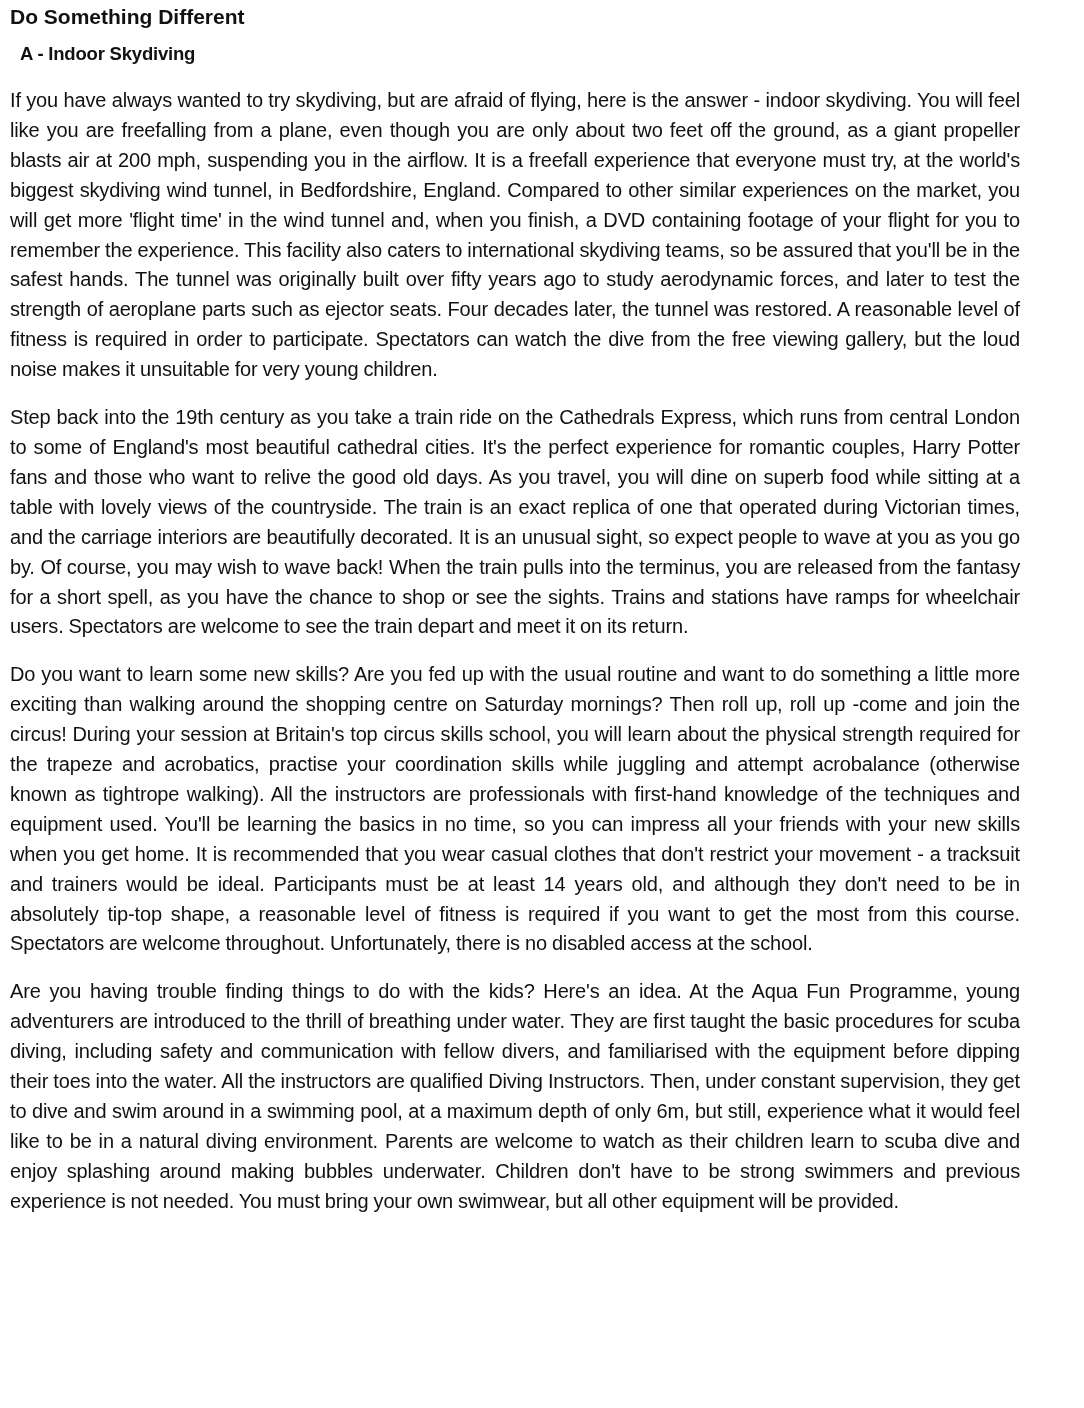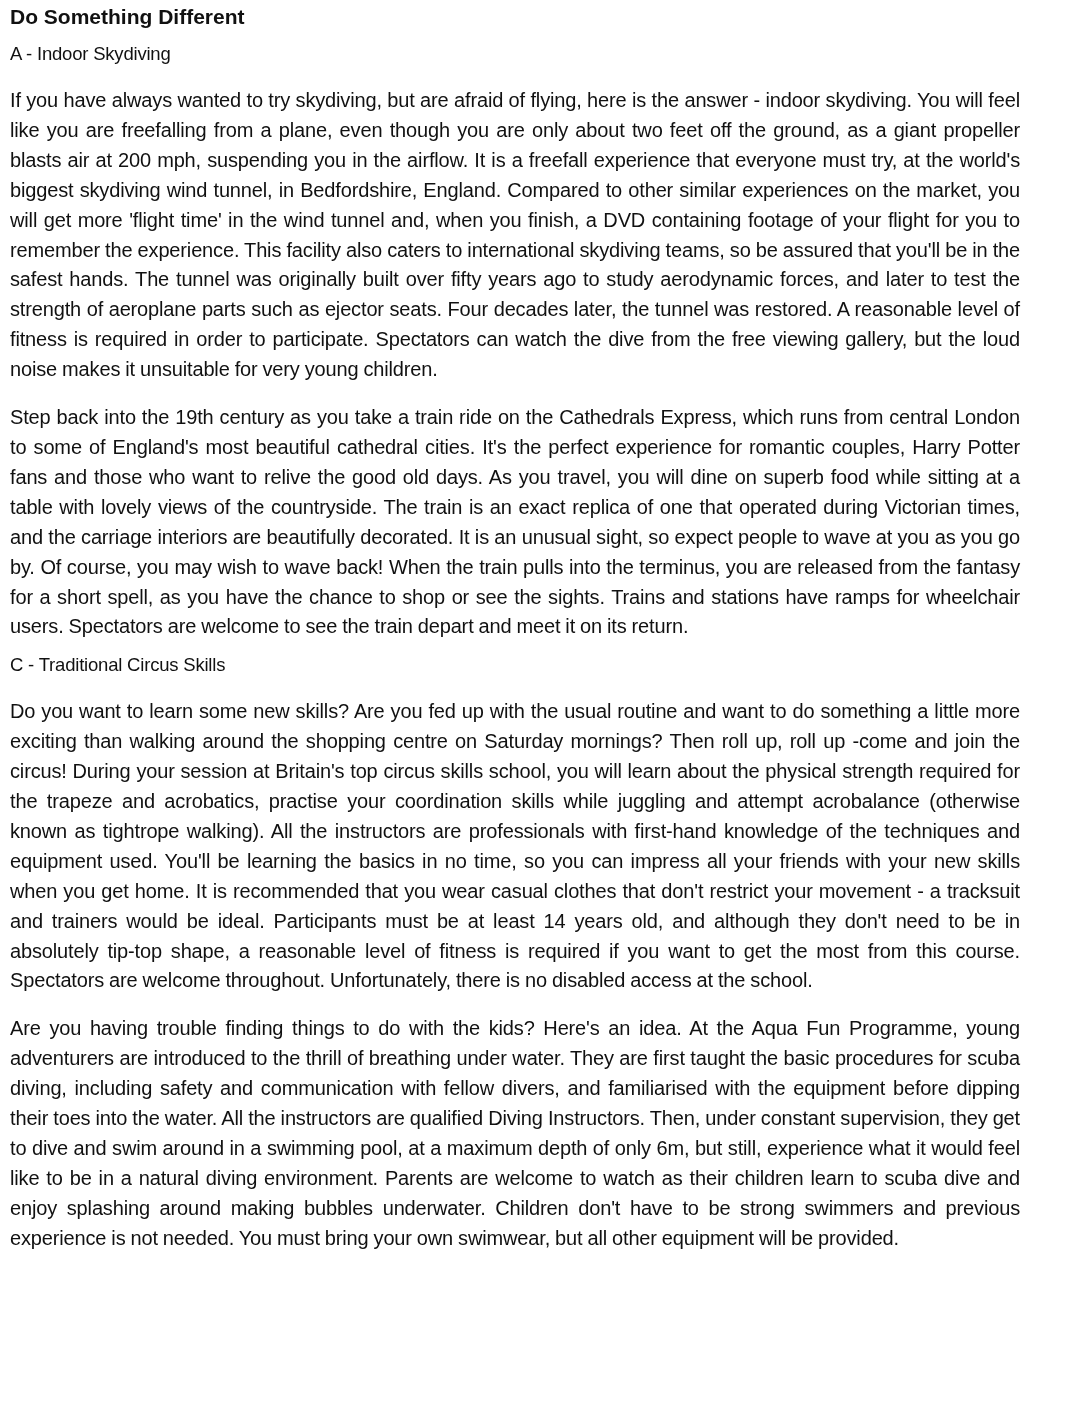--- a/index.html
+++ b/index.html
@@ -18,24 +18,24 @@
   .doc-title {
     font-family: "Liberation Sans", sans-serif;
     font-weight: bold;
     font-size: 21px;
     margin: 3px 0 0 0;
     line-height: 28px;
     letter-spacing: 0px;
   }
   .section-heading {
     font-family: "Liberation Sans", sans-serif;
-    font-weight: normal;
+    font-weight: bold;
     font-size: 18.5px;
     line-height: 28px;
-    margin: 0;
+    margin: 10px;
     letter-spacing: -0.2px;
   }
   .section-heading.first { margin-top: 9px; }
   .para {
     font-family: Liberation Sans, sans-serif;
     font-size: 20px;
     line-height: 29.9px;
     text-align: justify;
     margin: 18px 0 9px 0;
     letter-spacing: -0.15px;
@@ -51,20 +51,19 @@
   <section>
     <h2 class="section-heading first">A - Indoor Skydiving</h2>
     <p class="para">If you have always wanted to try skydiving, but are afraid of flying, here is the answer - indoor skydiving. You will feel like you are freefalling from a plane, even though you are only about two feet off the ground, as a giant propeller blasts air at 200 mph, suspending you in the airflow. It is a freefall experience that everyone must try, at the world's biggest skydiving wind tunnel, in Bedfordshire, England. Compared to other similar experiences on the market, you will get more 'flight time' in the wind tunnel and, when you finish, a DVD containing footage of your flight for you to remember the experience. This facility also caters to international skydiving teams, so be assured that you'll be in the safest hands. The tunnel was originally built over fifty years ago to study aerodynamic forces, and later to test the strength of aeroplane parts such as ejector seats. Four decades later, the tunnel was restored. A reasonable level of fitness is required in order to participate. Spectators can watch the dive from the free viewing gallery, but the loud noise makes it unsuitable for very young children.</p>
   </section>
 
   <section>
     <p class="para">Step back into the 19th century as you take a train ride on the Cathedrals Express, which runs from central London to some of England's most beautiful cathedral cities. It's the perfect experience for romantic couples, Harry Potter fans and those who want to relive the good old days. As you travel, you will dine on superb food while sitting at a table with lovely views of the countryside. The train is an exact replica of one that operated during Victorian times, and the carriage interiors are beautifully decorated. It is an unusual sight, so expect people to wave at you as you go by. Of course, you may wish to wave back! When the train pulls into the terminus, you are released from the fantasy for a short spell, as you have the chance to shop or see the sights. Trains and stations have ramps for wheelchair users. Spectators are welcome to see the train depart and meet it on its return.</p>
   </section>
 
   <section>
-    <h2 class="section-heading">C - Traditional Circus Skills</h2>
     <p class="para">Do you want to learn some new skills? Are you fed up with the usual routine and want to do something a little more exciting than walking around the shopping centre on Saturday mornings? Then roll up, roll up -come and join the circus! During your session at Britain's top circus skills school, you will learn about the physical strength required for the trapeze and acrobatics, practise your coordination skills while juggling and attempt acrobalance (otherwise known as tightrope walking). All the instructors are professionals with first-hand knowledge of the techniques and equipment used. You'll be learning the basics in no time, so you can impress all your friends with your new skills when you get home. It is recommended that you wear casual clothes that don't restrict your movement - a tracksuit and trainers would be ideal. Participants must be at least 14 years old, and although they don't need to be in absolutely tip-top shape, a reasonable level of fitness is required if you want to get the most from this course. Spectators are welcome throughout. Unfortunately, there is no disabled access at the school.</p>
   </section>
 
   <section>
     <p class="para">Are you having trouble finding things to do with the kids? Here's an idea. At the Aqua Fun Programme, young adventurers are introduced to the thrill of breathing under water. They are first taught the basic procedures for scuba diving, including safety and communication with fellow divers, and familiarised with the equipment before dipping their toes into the water. All the instructors are qualified Diving Instructors. Then, under constant supervision, they get to dive and swim around in a swimming pool, at a maximum depth of only 6m, but still, experience what it would feel like to be in a natural diving environment. Parents are welcome to watch as their children learn to scuba dive and enjoy splashing around making bubbles underwater. Children don't have to be strong swimmers and previous experience is not needed. You must bring your own swimwear, but all other equipment will be provided.</p>
   </section>
 </div>
 
 </body></html>

